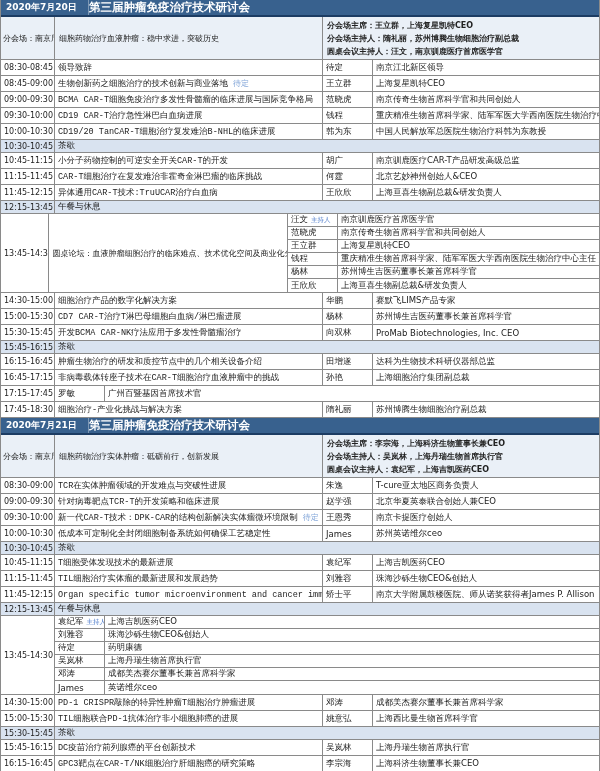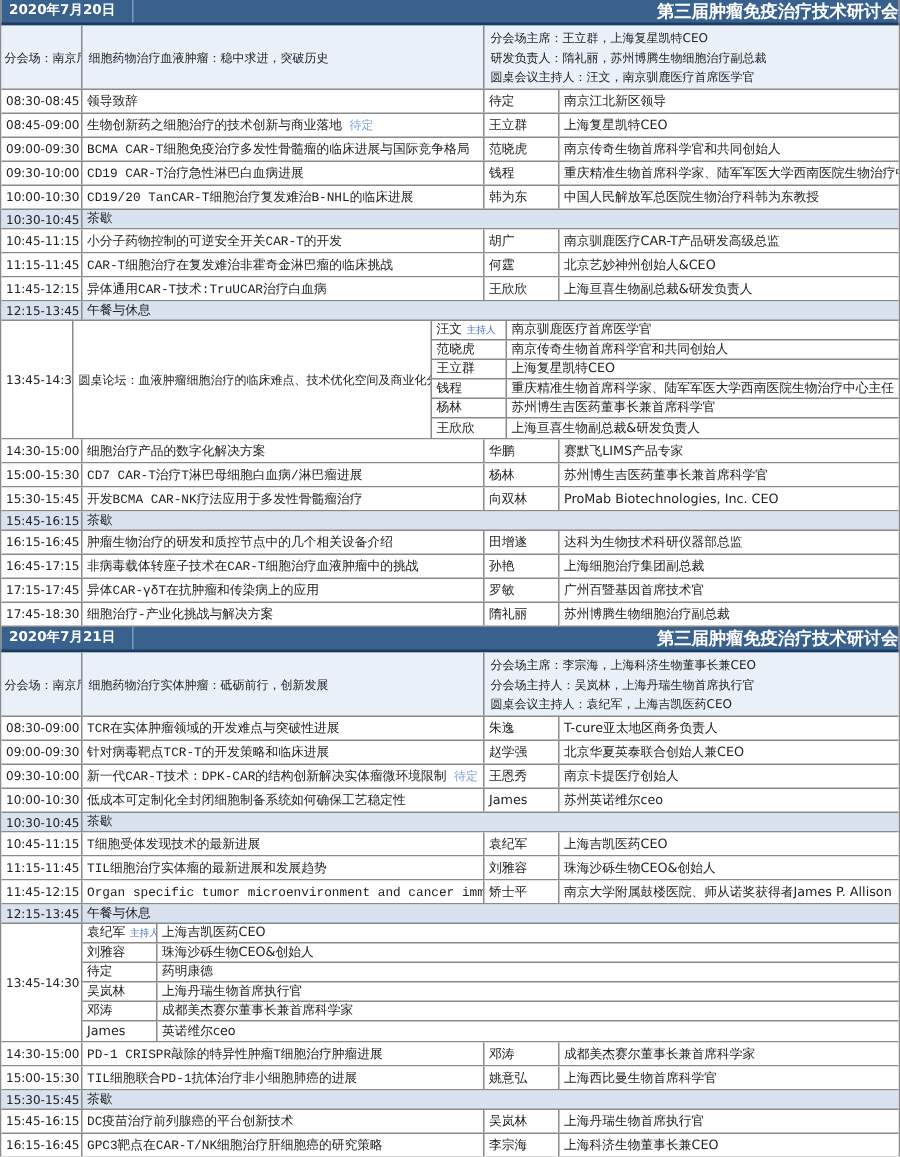--- a/index.html
+++ b/index.html
@@ -7,26 +7,26 @@
     --break-bg:#D9E3F0; --border:#8A8A8A; --text:#222222;
     --note:#7FA3D7; --host-tag:#4273C8; --title-text:#FFFFFF;
   }
   *{box-sizing:border-box;margin:0;padding:0;}
   html,body{width:600px;height:771px;overflow:hidden;}
   body{font-family:"DejaVu Sans","Liberation Sans",sans-serif;color:var(--text);background:#fff;}
   .wrap{width:600px;height:771px;border-left:1px solid var(--border);border-right:1px solid var(--border);border-bottom:1px solid var(--border);}
   
   .day-bar{display:flex;height:17px;background:var(--bar-bg);border-bottom:2px solid var(--bar-border);}
   .bar-date{width:88px;color:var(--title-text);font-weight:bold;font-size:9px;line-height:15px;padding-left:5px;border-right:1px solid rgba(255,255,255,.35);white-space:nowrap;overflow:hidden;}
-  .bar-title{flex:1;text-align:right;color:var(--title-text);font-weight:bold;font-size:11.5px;line-height:15px;white-space:nowrap;overflow:hidden;}
+  .bar-title{flex:1;text-align:left;color:var(--title-text);font-weight:bold;font-size:11.5px;line-height:15px;white-space:nowrap;overflow:hidden;}
   
   .subheader{display:flex;height:43px;background:var(--subheader-bg);border-bottom:1px solid var(--border);font-size:8px;}
   .sub-venue{width:54px;border-right:1px solid var(--border);display:flex;align-items:center;padding:0 2px;white-space:nowrap;overflow:hidden;}
   .sub-theme{width:268px;border-right:1px solid var(--border);display:flex;align-items:center;padding:0 4px;white-space:nowrap;overflow:hidden;}
-  .sub-chairs{flex:1;display:flex;flex-direction:column;justify-content:center;padding:0 4px;line-height:13px;overflow:hidden;}
+  .sub-chairs{flex:1;display:flex;flex-direction:column;justify-content:center;padding:0 4px;line-height:13px;overflow:hidden;font-weight:bold;}
   .sub-chairs div{white-space:nowrap;overflow:hidden;}
   
   .row{display:flex;height:16px;border-bottom:1px solid var(--border);font-size:8.5px;background:#fff;}
   .c-time{width:54px;border-right:1px solid var(--border);padding-left:3px;display:flex;align-items:center;font-size:8px;white-space:nowrap;overflow:hidden;}
   .c-topic{width:268px;border-right:1px solid var(--border);padding:0 3px;display:flex;align-items:center;white-space:nowrap;overflow:hidden;font-family:Liberation Mono, monospace;}
   .c-speaker{width:50px;border-right:1px solid var(--border);padding:0 3px;display:flex;align-items:center;white-space:nowrap;overflow:hidden;}
   .c-affil{flex:1;padding:0 3px;display:flex;align-items:center;white-space:nowrap;overflow:hidden;}
   .row.break{height:13px;background:var(--break-bg);}
   .row.break .c-label{flex:1;padding:0 3px;display:flex;align-items:center;white-space:nowrap;overflow:hidden;}
   
@@ -47,21 +47,21 @@
 <div class="wrap" id="schedule">
     <div class="day-bar">
       <span class="bar-date">2020年7月20日</span>
       <span class="bar-title">第三届肿瘤免疫治疗技术研讨会</span>
     </div>
     <div class="subheader">
       <div class="sub-venue">分会场：南京厅A</div>
       <div class="sub-theme">细胞药物治疗血液肿瘤：稳中求进，突破历史</div>
       <div class="sub-chairs">
         <div>分会场主席：王立群，上海复星凯特CEO</div>
-        <div>研发负责人：隋礼丽，苏州博腾生物细胞治疗副总裁</div>
+        <div>分会场主持人：隋礼丽，苏州博腾生物细胞治疗副总裁</div>
         <div>圆桌会议主持人：汪文，南京驯鹿医疗首席医学官</div>
       </div>
     </div>
     <div class="row">
       <div class="c-time">08:30-08:45</div>
       <div class="c-topic">
         <span>领导致辞</span>
       </div>
       <div class="c-speaker">待定</div>
       <div class="c-affil">南京江北新区领导</div>
@@ -213,23 +213,20 @@
     <div class="row">
       <div class="c-time">16:45-17:15</div>
       <div class="c-topic">
         <span>非病毒载体转座子技术在CAR-T细胞治疗血液肿瘤中的挑战</span>
       </div>
       <div class="c-speaker">孙艳</div>
       <div class="c-affil">上海细胞治疗集团副总裁</div>
     </div>
     <div class="row">
       <div class="c-time">17:15-17:45</div>
-      <div class="c-topic">
-        <span>异体CAR-γδT在抗肿瘤和传染病上的应用</span>
-      </div>
       <div class="c-speaker">罗敏</div>
       <div class="c-affil">广州百暨基因首席技术官</div>
     </div>
     <div class="row">
       <div class="c-time">17:45-18:30</div>
       <div class="c-topic">
         <span>细胞治疗-产业化挑战与解决方案</span>
       </div>
       <div class="c-speaker">隋礼丽</div>
       <div class="c-affil">苏州博腾生物细胞治疗副总裁</div>

